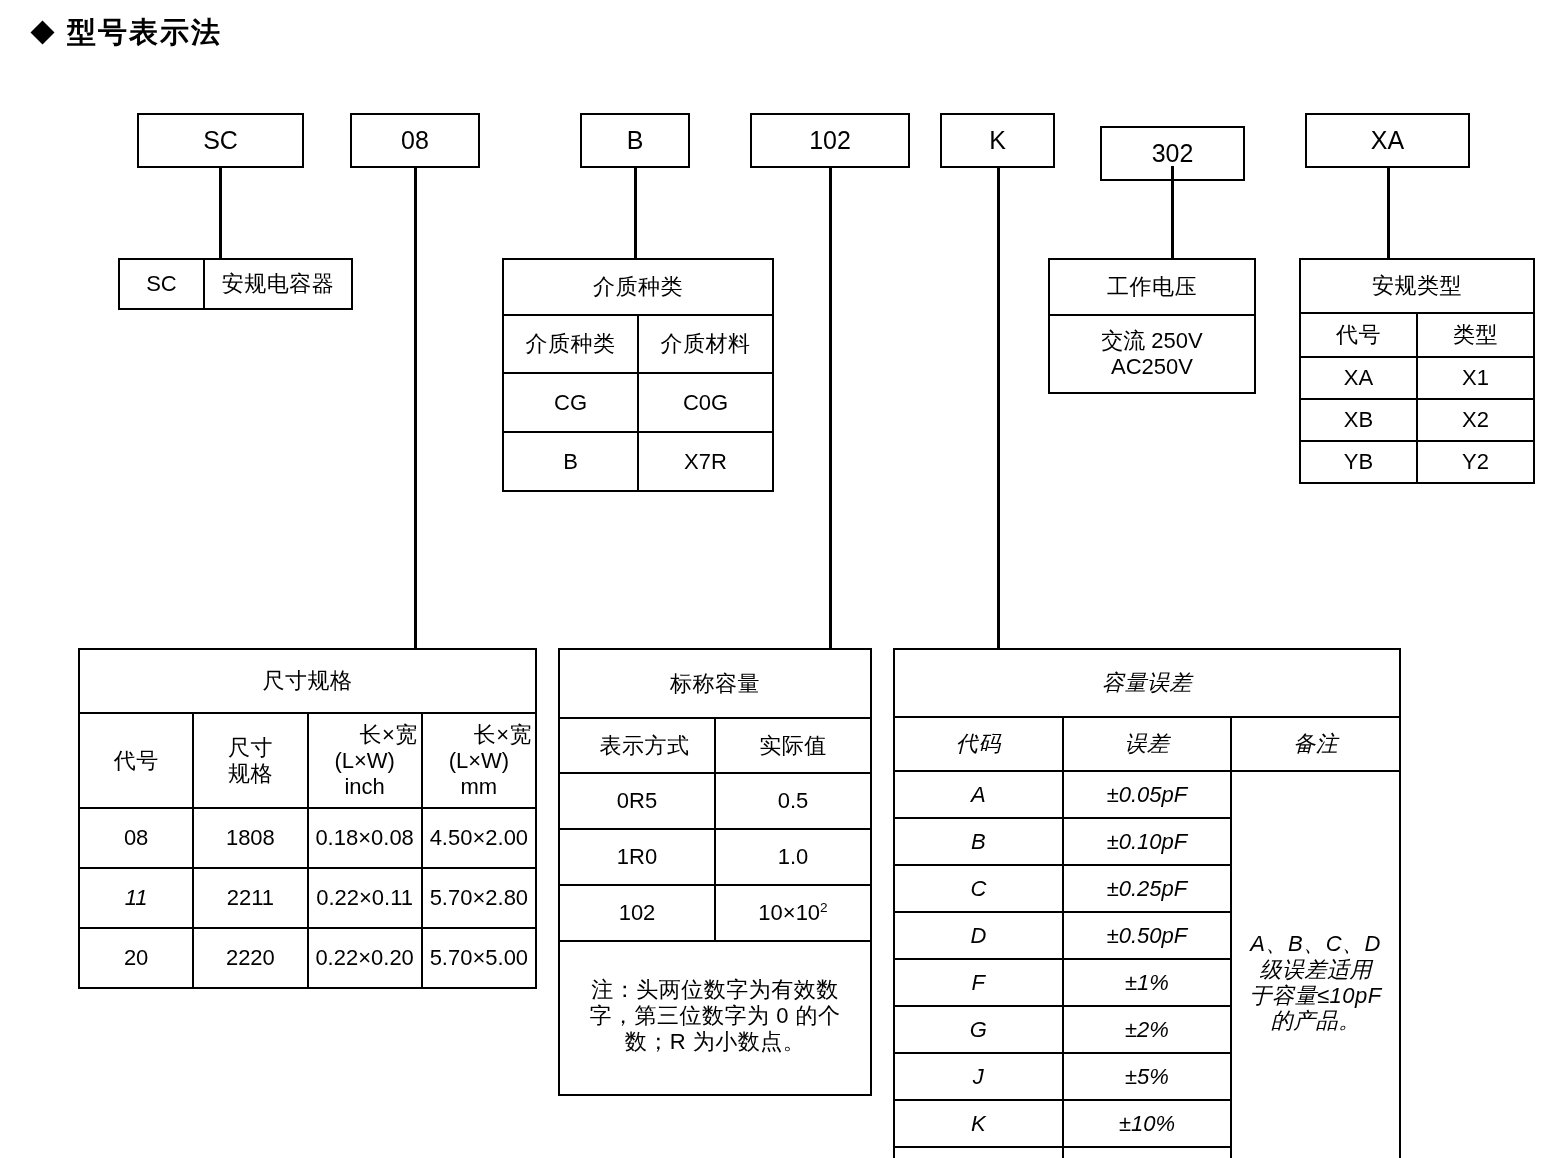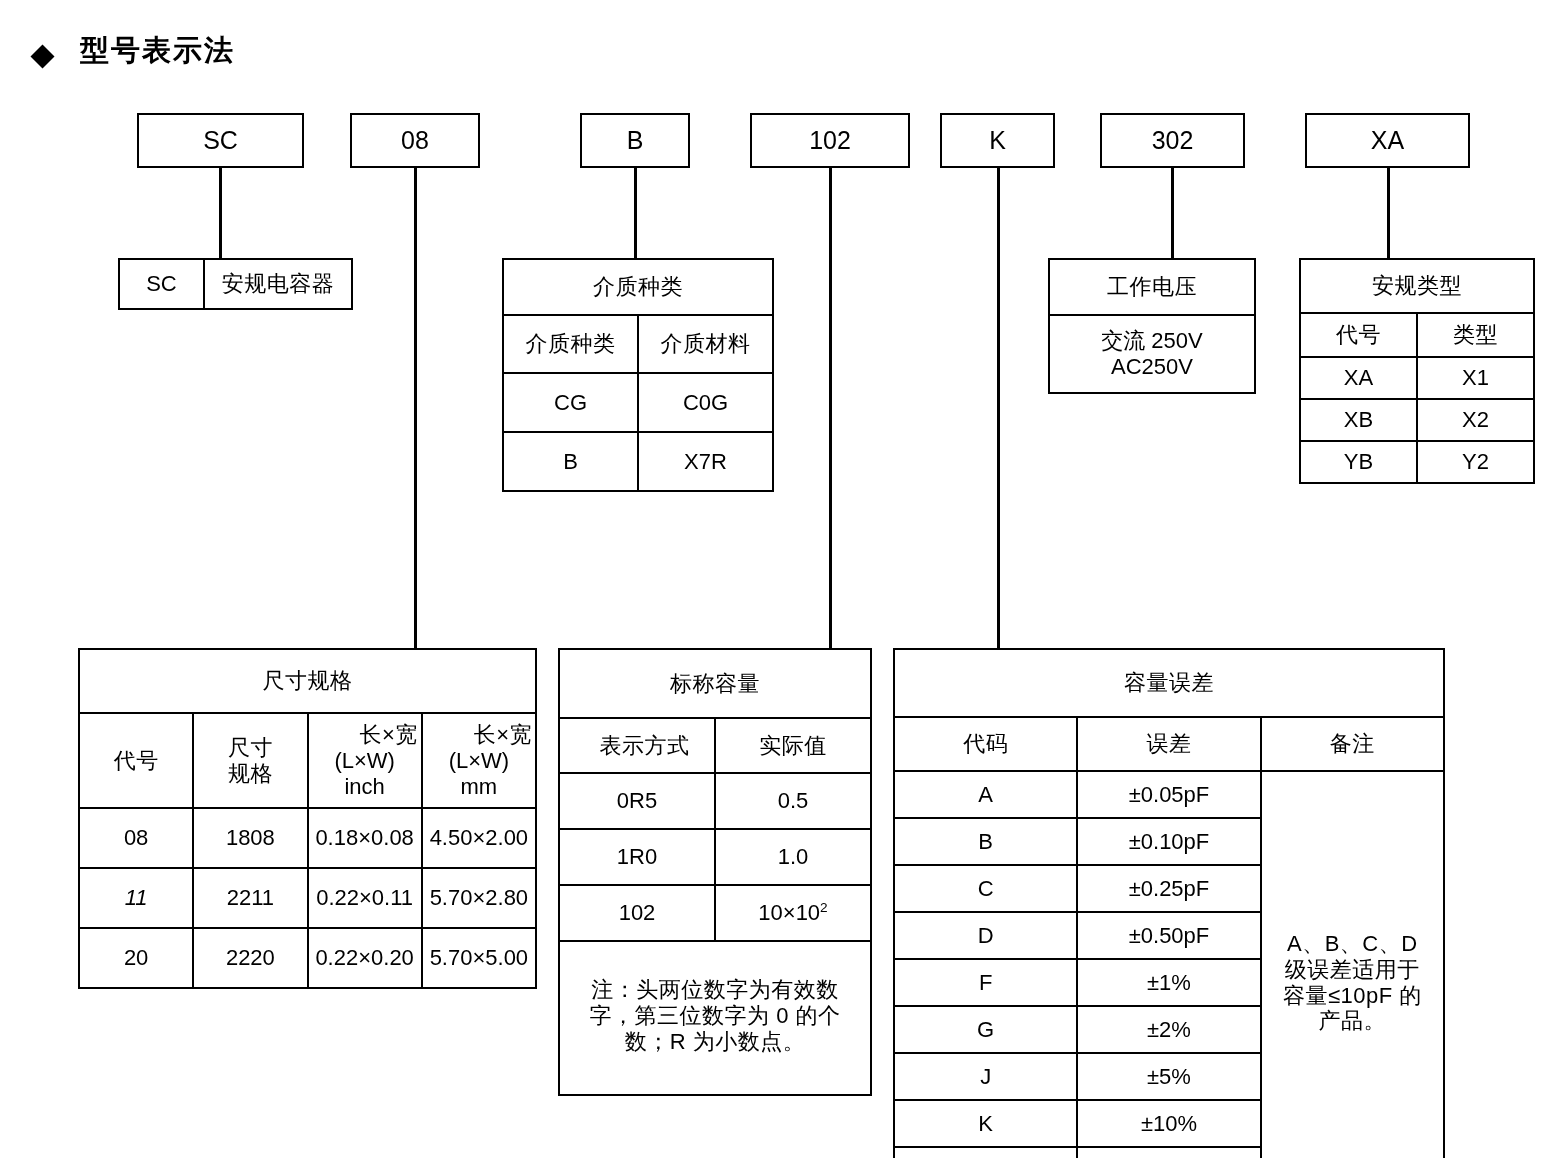--- a/index.html
+++ b/index.html
@@ -16,24 +16,24 @@
     width: 1558px;
     height: 1158px;
     background: #ffffff;
     overflow: hidden;
   }
 
   
   .title-row {
     position: absolute;
     left: 34px;
-    top: 36px;
+    top: 18px;
     display: flex;
-    align-items: flex-end;
-    gap: 29px;
+    align-items: center;
+    gap: 16px;
   }
   .diamond {
     width: 17px;
     height: 17px;
     background: #000000;
     transform: rotate(45deg);
     display: inline-block;
   }
   .title-text {
     font-size: 29px;
@@ -129,21 +129,21 @@
   </div>
 
   <div class="abs codebox" style="left:750px; top:113px; width:160px; height:55px;">
     <span>102</span>
   </div>
 
   <div class="abs codebox" style="left:940px; top:113px; width:115px; height:55px;">
     <span>K</span>
   </div>
 
-  <div class="abs codebox" style="left:1100px; top:113px; width:145px; height:55px;">
+  <div class="abs codebox" style="left:1100px; top:126px; width:145px; height:55px;">
     <span>302</span>
   </div>
 
   <div class="abs codebox" style="left:1305px; top:113px; width:165px; height:55px;">
     <span>XA</span>
   </div>
 
   <div class="vline" style="left:219px; top:166px; height:92px;"></div>
 
   <div class="vline" style="left:414px; top:166px; height:484px;"></div>
@@ -302,21 +302,21 @@
         <td style="height:50px;">102</td>
         <td><span>10×10</span><span class="sub">2</span></td>
       </tr>
       <tr>
         <td colspan="2" class="note-cell cn" style="height:128px;">注：头两位数字为有效数字，第三位数字为 0 的个数；R 为小数点。</td>
       </tr>
     </tbody>
       </table>
   </div>
 
-  <div class="abs" style="left:893px; top:648px; width:552px; height:481px;">
+  <div class="abs" style="left:893px; top:648px; width:508px; height:481px;font-style:italic;">
     <table class="gt">
       <tbody>
           <tr>
         <td colspan="3" class="t-head cn" style="height:62px;">容量误差</td>
       </tr>
       <tr>
         <td class="cn" style="width:19%; height:48px;">代码</td>
         <td class="cn" style="width:36%;">误差</td>
         <td class="cn" style="width:45%;margin-top:16px;">备注</td>
       </tr>

